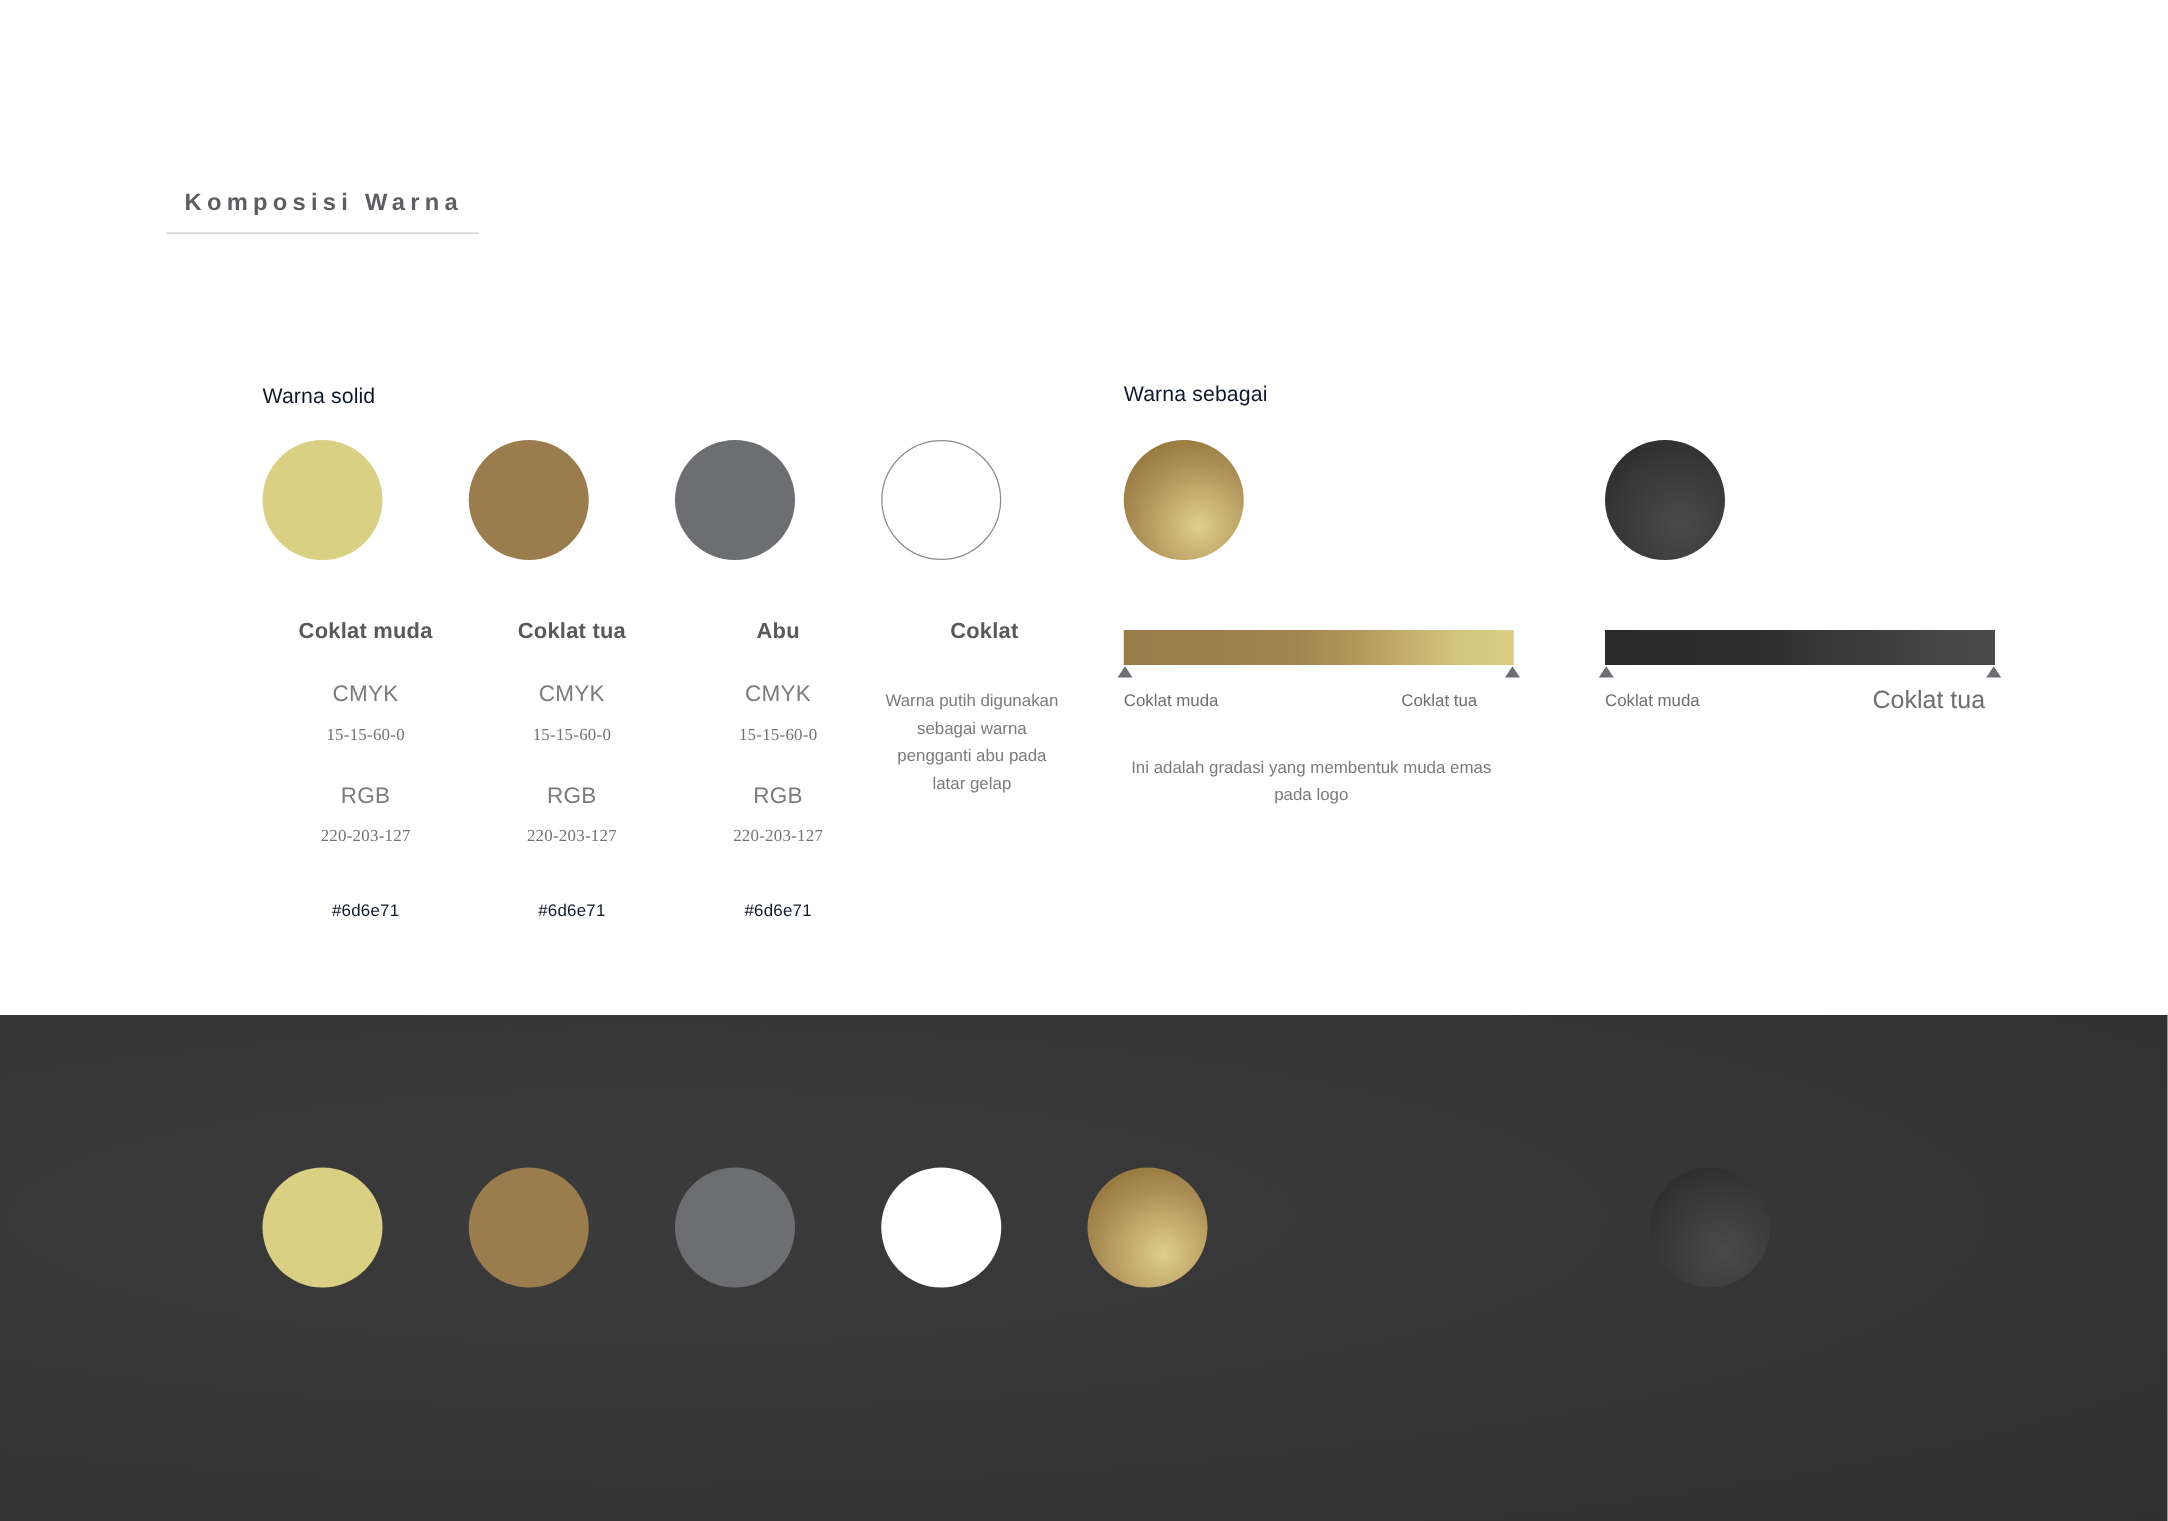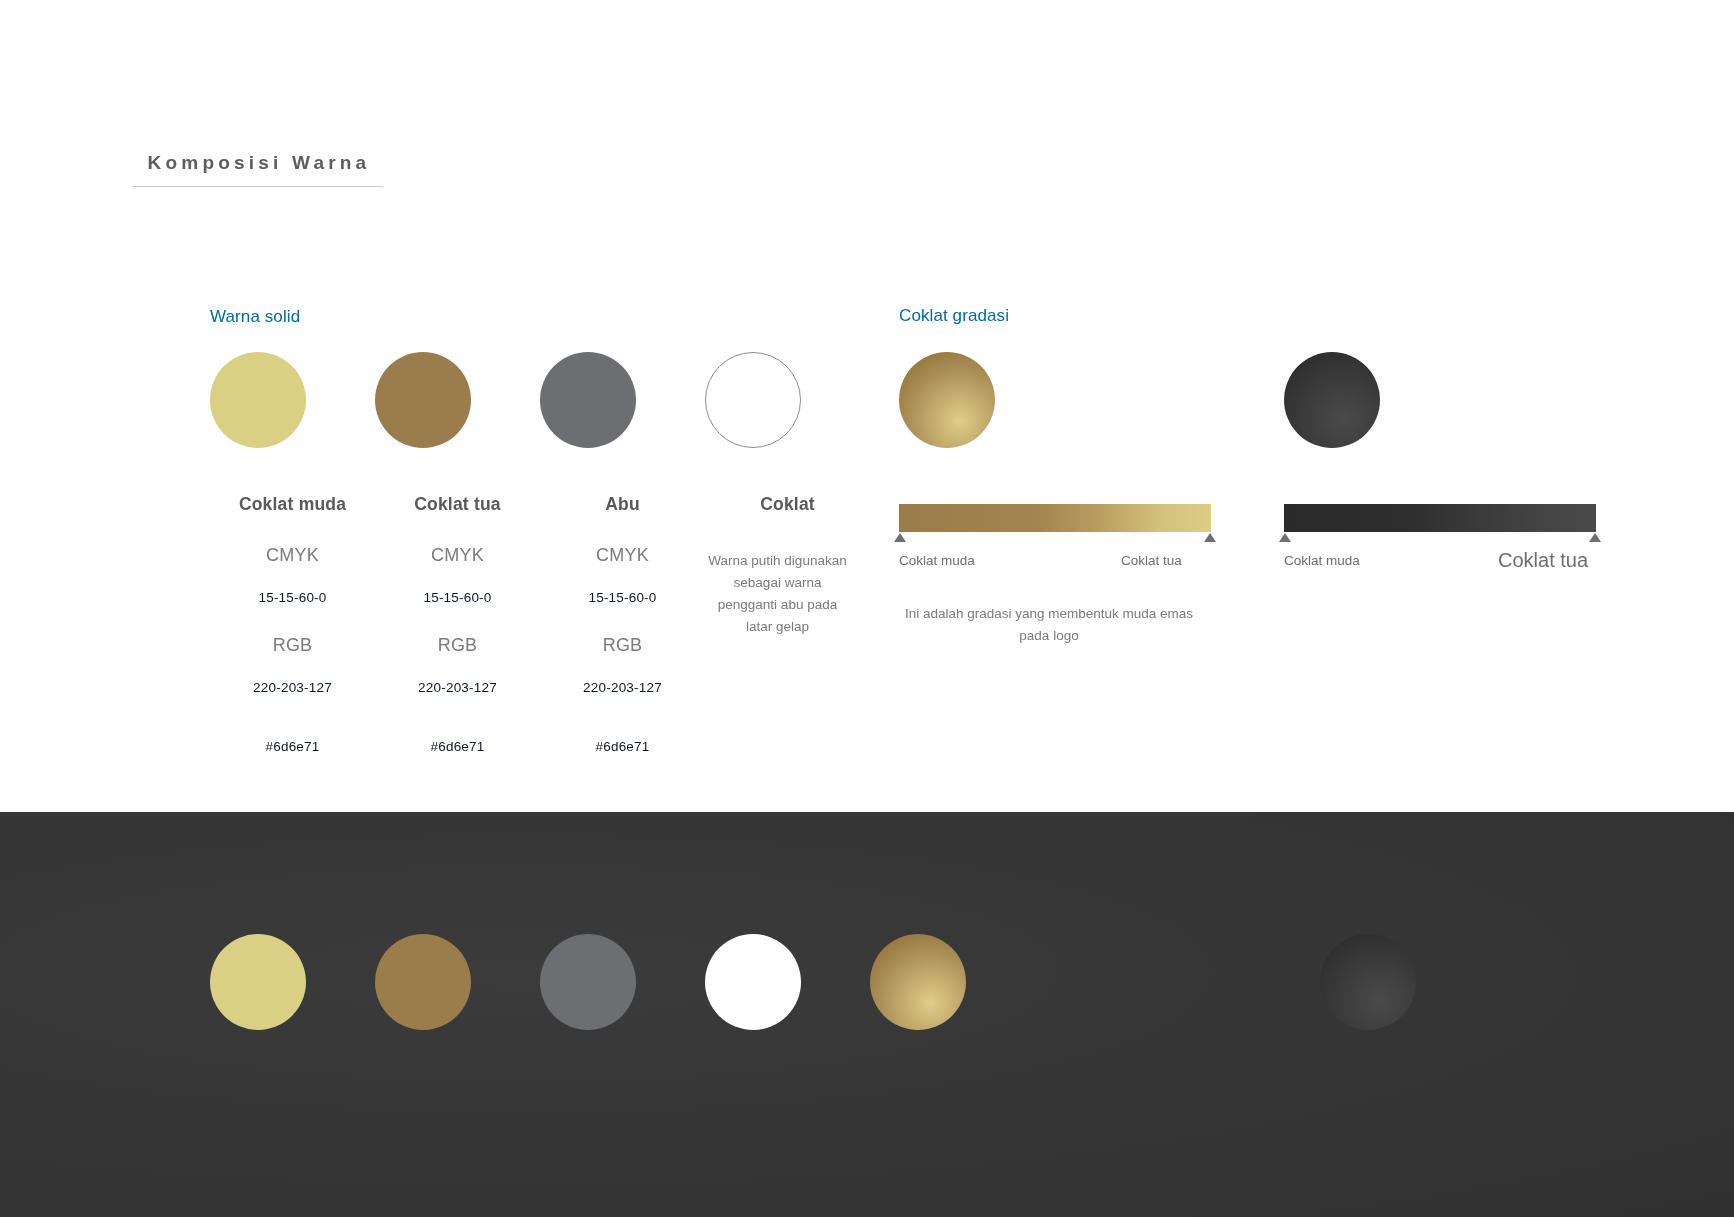--- a/index.html
+++ b/index.html
@@ -41,21 +41,21 @@
   .title-rule {
     width: 250px;
     height: 1px;
     background: #c9c9c9;
   }
 
   
   .section-label {
     position: absolute;
     font-size: 17px;
-    color: #0369a1;
+    color: #0f172a;
     letter-spacing: 0.1px;
   }
   .section-solid-label { left: 210px; top: 307px; }
   .section-grad-label  { left: 899px; top: 306px; }
 
   
   .solid-row {
     position: absolute;
     left: 210px;
     top: 352px;
@@ -85,23 +85,24 @@
   .spec-block {
     margin-top: 30px;
   }
   .spec-key {
     font-size: 18px;
     color: #7a7b7e;
     letter-spacing: 0.2px;
   }
   .spec-val {
     font-size: 13.5px;
-    color: #0f172a;
+    color: #737373;
     letter-spacing: 0.2px;
-    margin-top: 24px;
+    margin-top: 14px;
+    font-family: Liberation Serif, serif;
   }
   .spec-gap { height: 30px; }
   .spec-hex {
     font-size: 13.5px;
     color: #0f172a;
     letter-spacing: 0.2px;
     margin-top: 44px;
   }
   .swatch-desc {
     margin-top: 35px;
@@ -269,21 +270,21 @@
     </div>
 
     <div class="solid-col">
       <div class="swatch outlined" style="background:#ffffff;"></div>
       <div class="swatch-name">Coklat</div>
       <div class="swatch-desc">Warna putih digunakan sebagai warna pengganti abu pada latar gelap</div>
     </div>
 
   </div>
 
-  <div class="section-label section-grad-label">Coklat gradasi</div>
+  <div class="section-label section-grad-label">Warna sebagai</div>
 
   <div class="grad-block grad-gold">
     <div class="grad-sphere sphere-gold"></div>
     <div class="grad-bar bar-gold"></div>
     <div class="marker-row">
       <div class="marker left"></div>
       <div class="marker right"></div>
     </div>
     <div class="tick-row">
       <div class="tick-label tick-left">Coklat muda</div>

